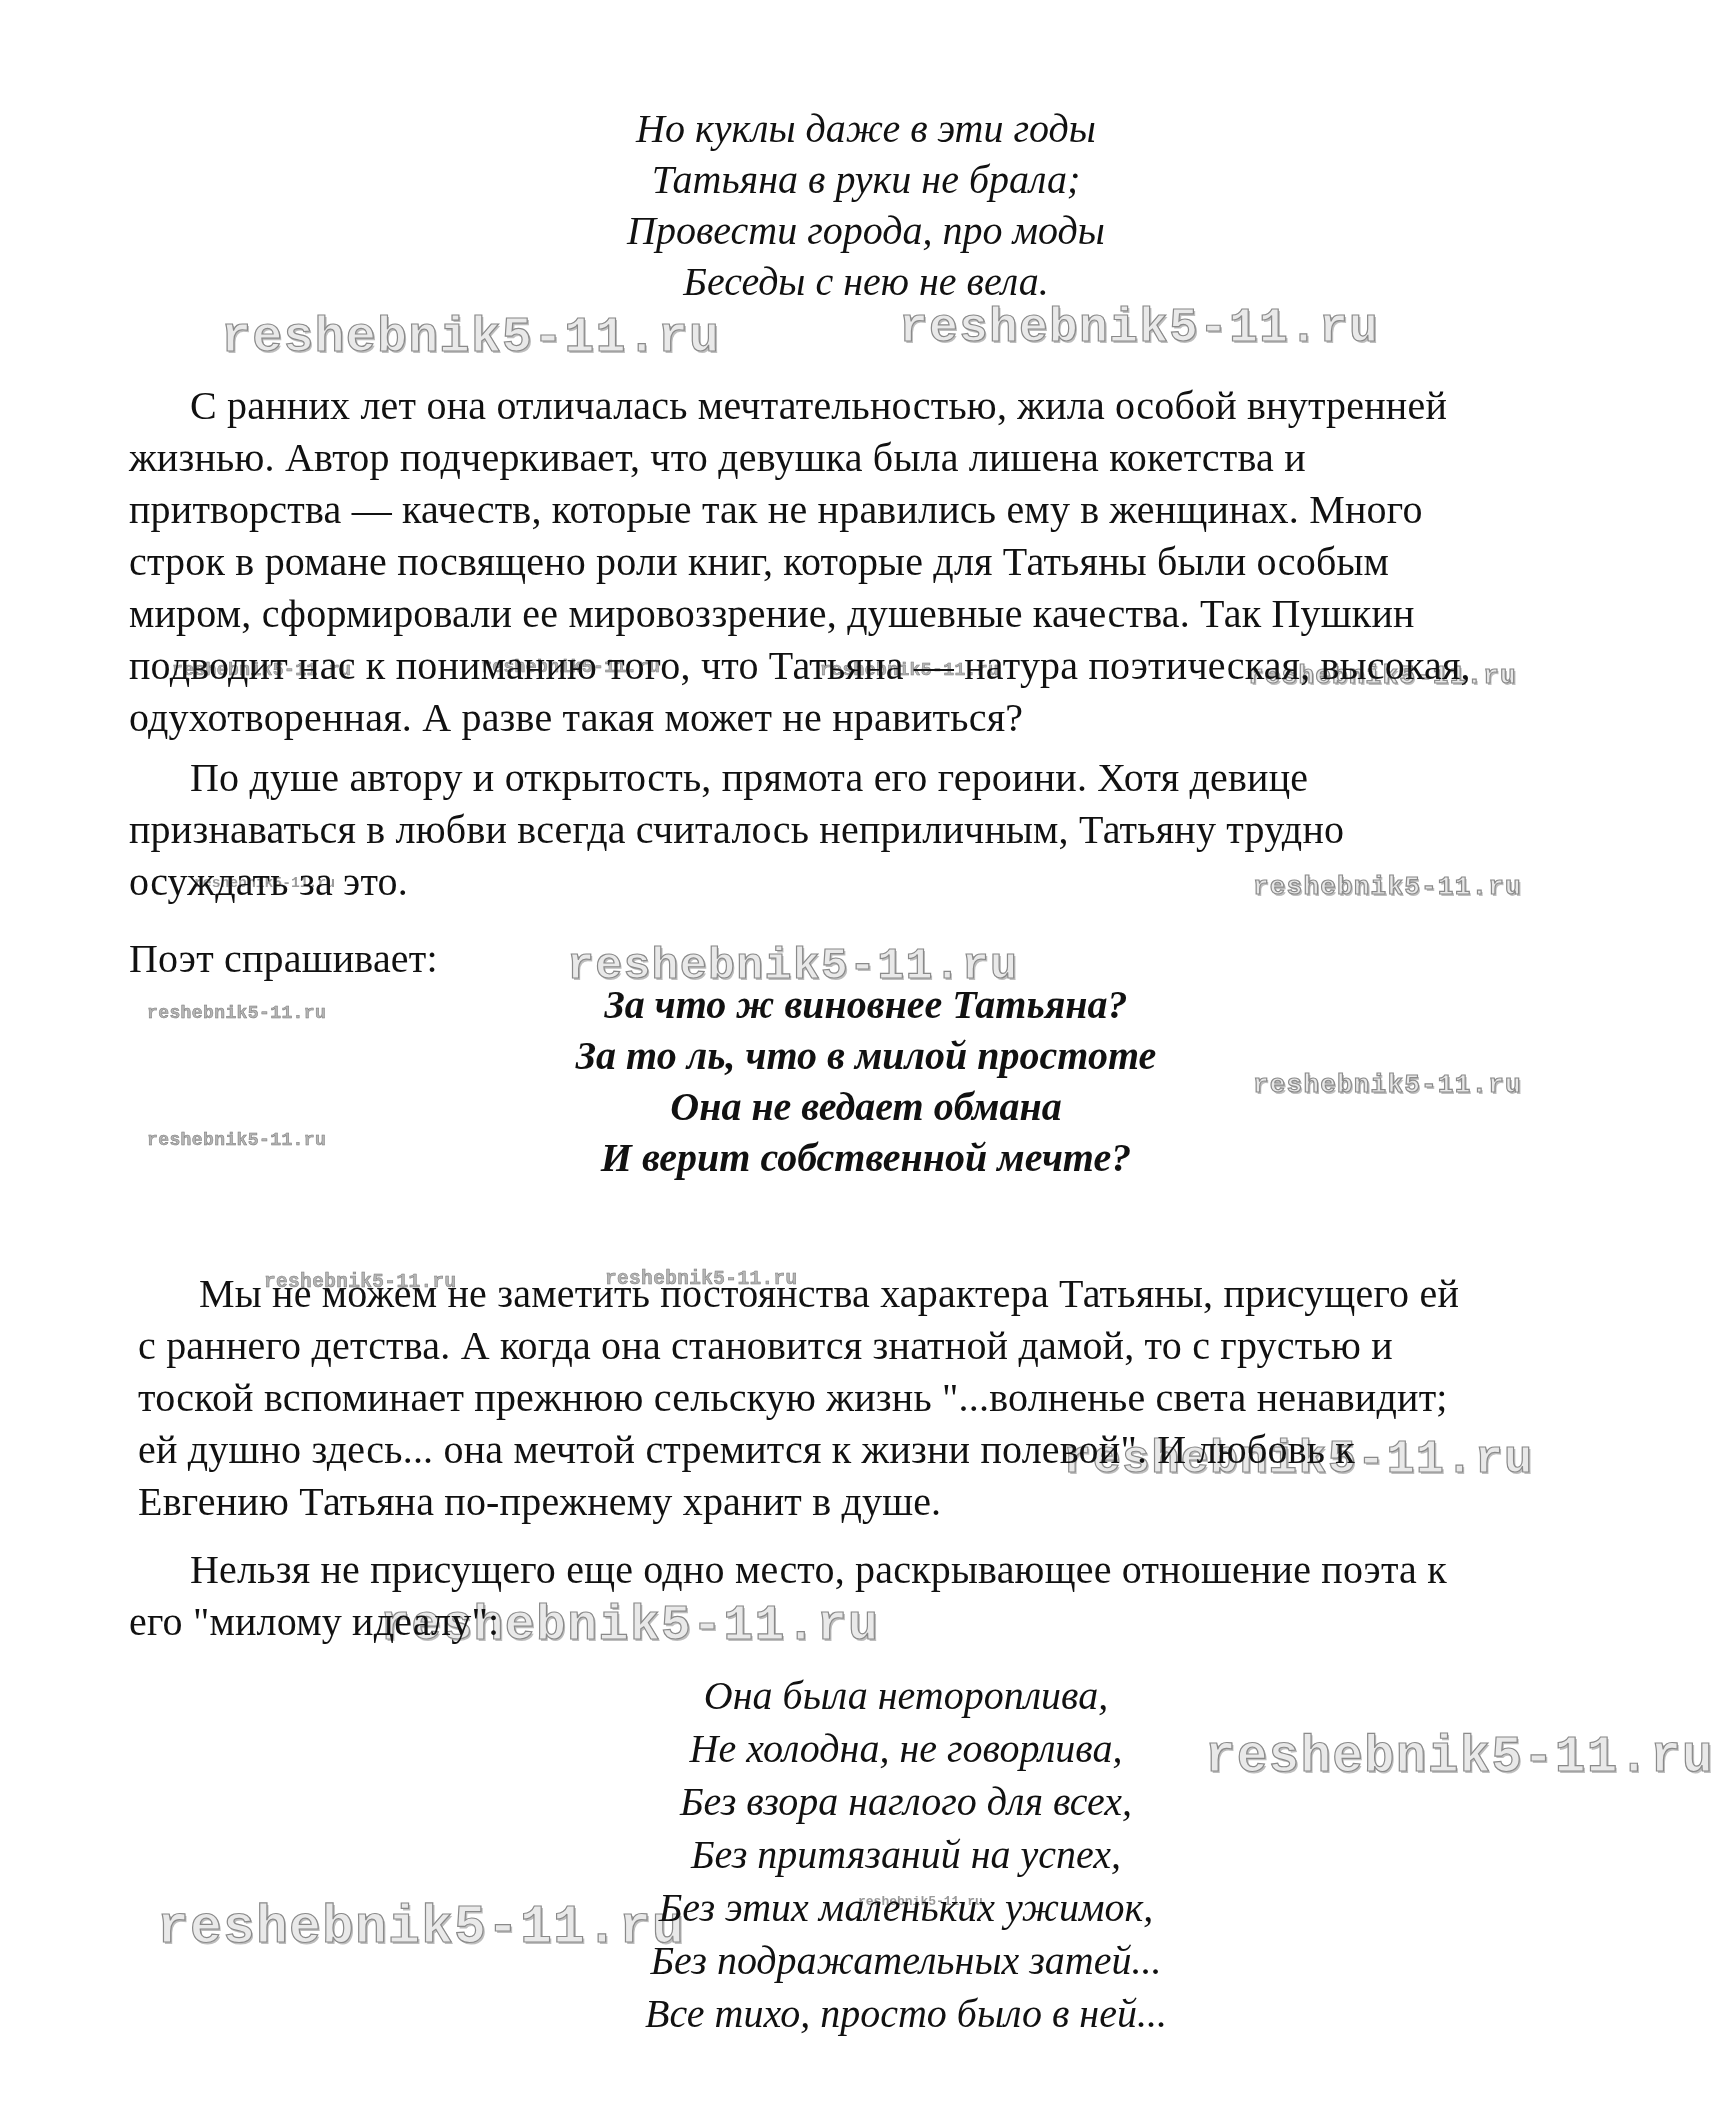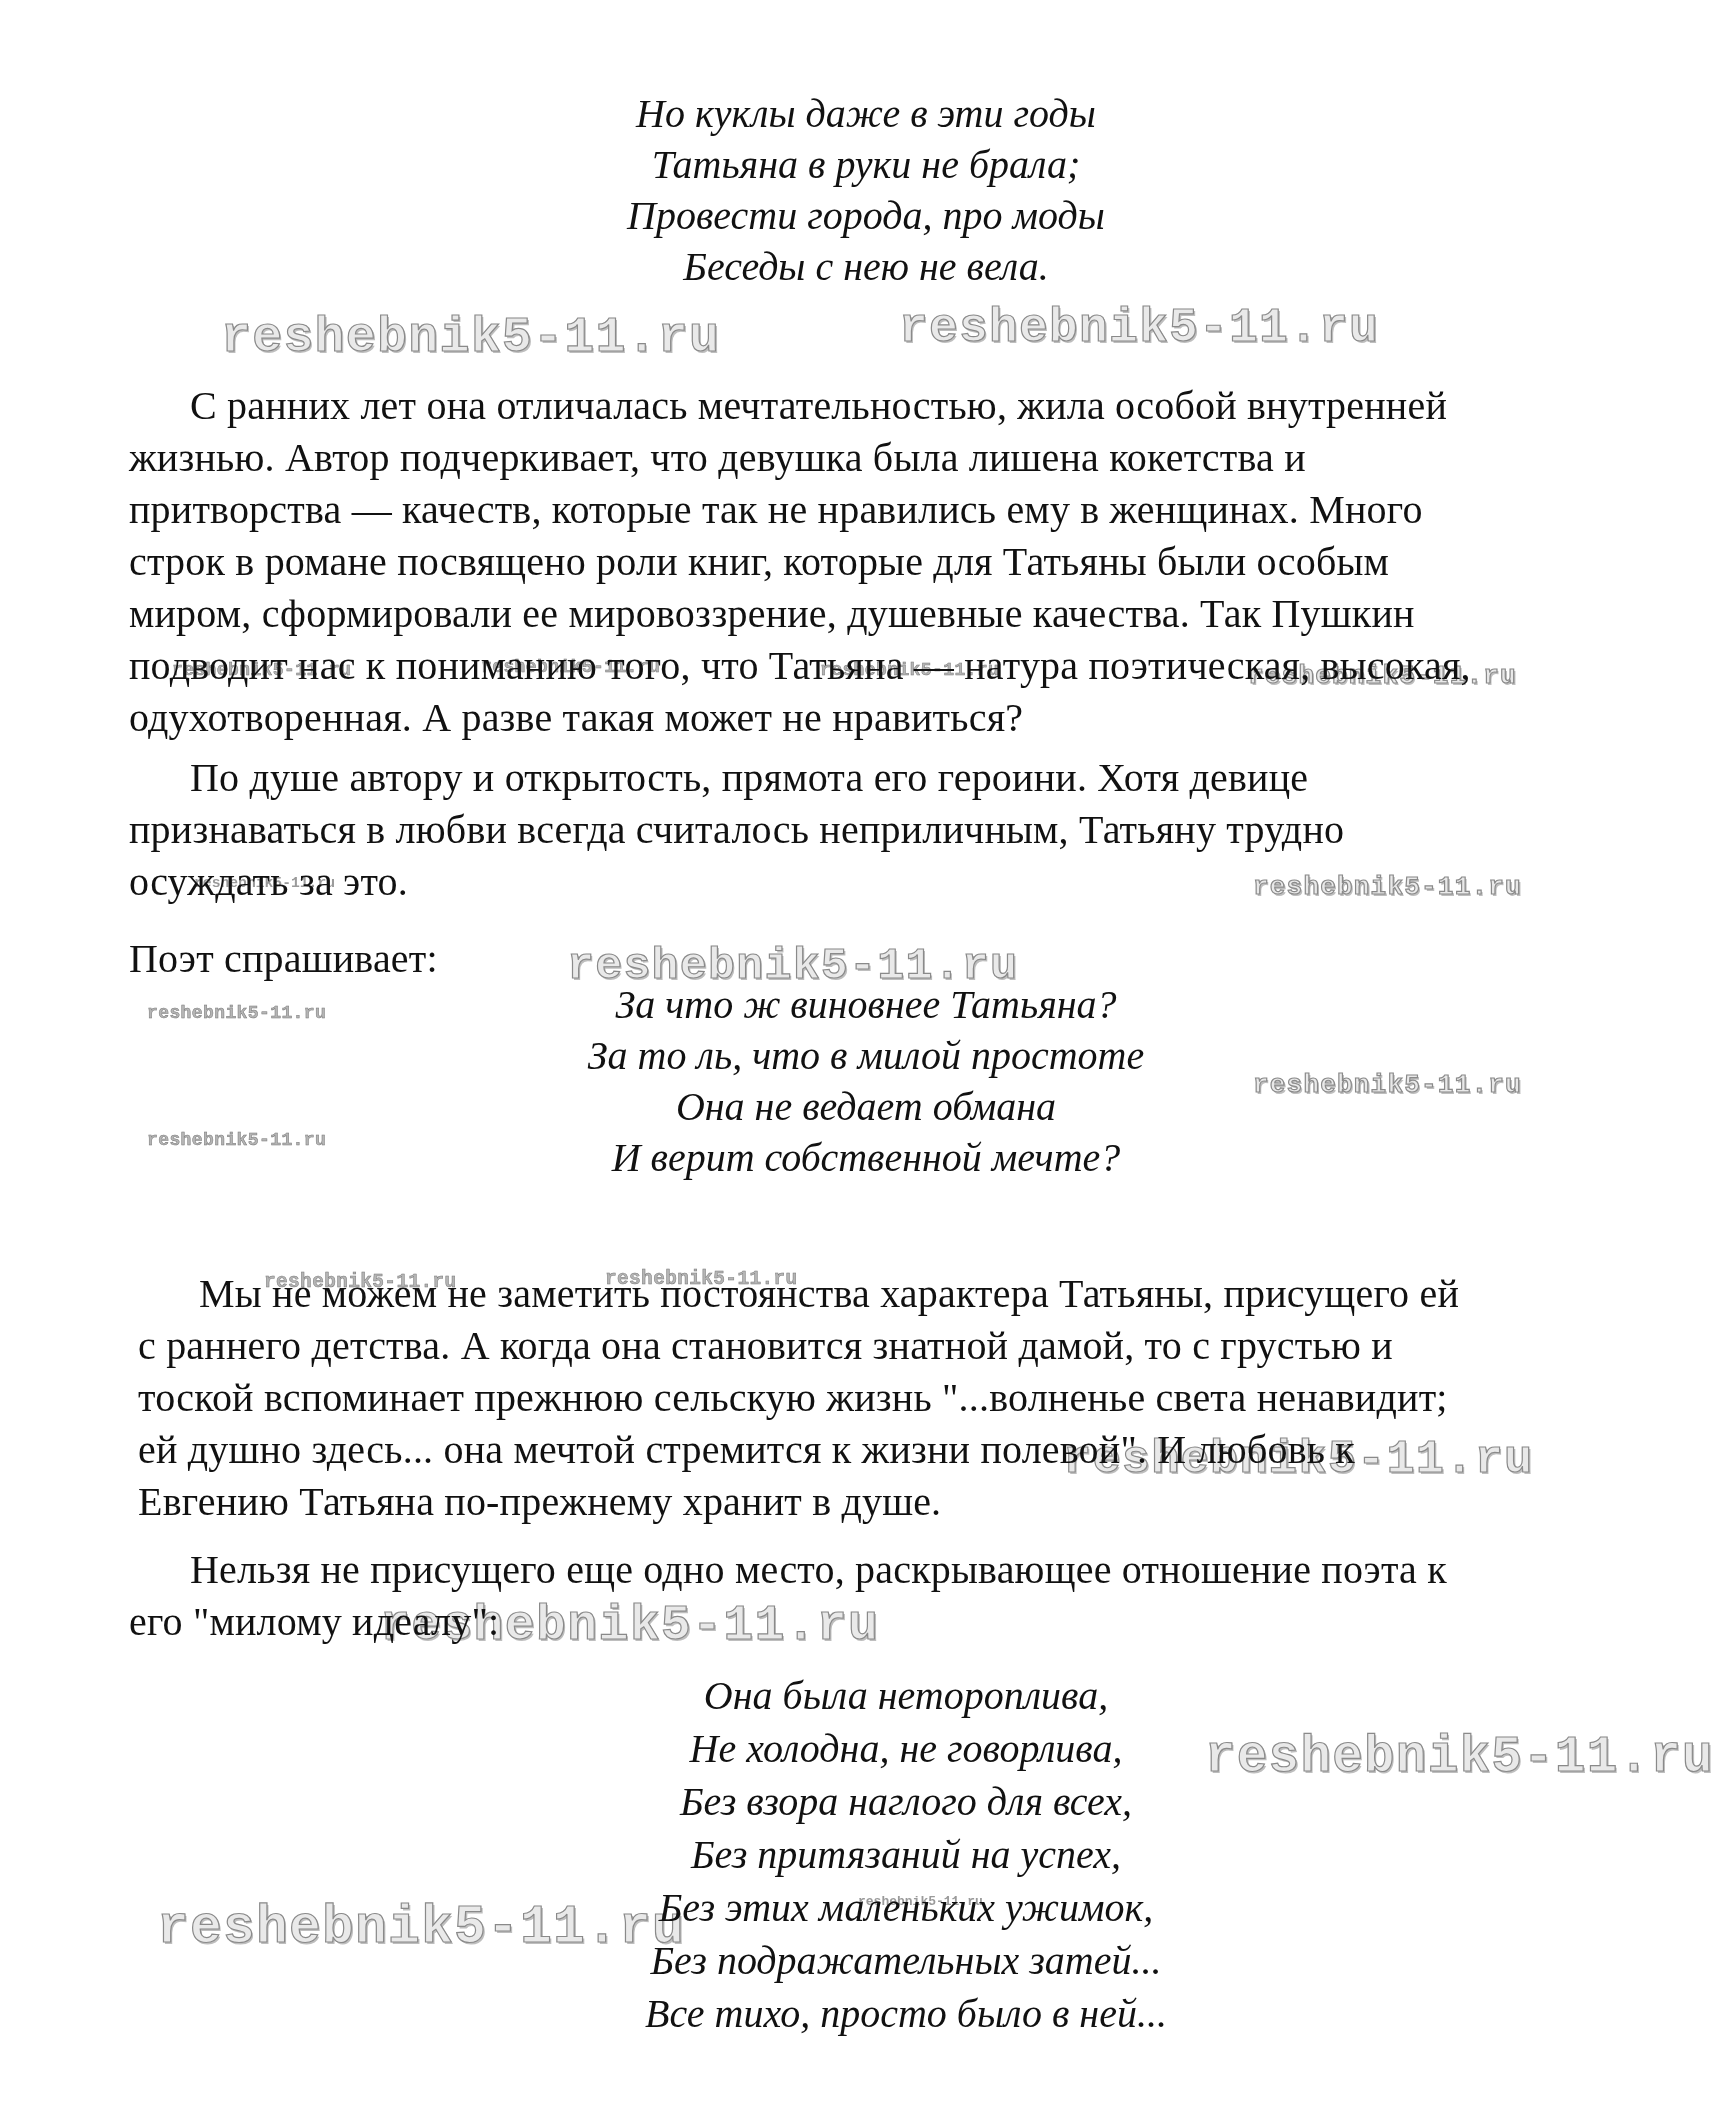--- a/index.html
+++ b/index.html
@@ -75,25 +75,25 @@
   .wm-11 { left: 1253px; top: 1070px; font-size: 26px; }
   .wm-12 { left: 147px;  top: 1130px; font-size: 18px; }
   .wm-13 { left: 264px;  top: 1271px; font-size: 19.4px; }
   .wm-14 { left: 605px;  top: 1268px; font-size: 19.4px; }
   .wm-15 { left: 1063px; top: 1433px; font-size: 47px; }
   .wm-16 { left: 380px;  top: 1597px; font-size: 50px; }
   .wm-17 { left: 1205px; top: 1729px; font-size: 51px; }
   .wm-18 { left: 858px; top: 1894px; font-size: 13px; }
   .wm-19 { left: 157px;  top: 1898px; font-size: 53px; }
   
-  .verse-1 { top: 88px; }
+  .verse-1 { top: 103px; }
   .para-1  { left: 129px; top: 351px;  width: 1576px; }
   .para-2  { left: 129px; top: 723px;  width: 1576px; }
   .poet-line { left: 129px; top: 933px; width: 1576px; }
-  .verse-2 { top: 979px; }
+  .verse-2 { top: 979px; font-weight: bold; }
   .para-3  { left: 138px; top: 1239px; width: 1576px; }
   .para-4  { left: 129px; top: 1515px; width: 1576px; }
   .verse-3 { top: 1669px; }
 </style>
 </head>
 <body>
 
 <div class="page">
 
   <span class="wm wm-1">reshebnik5-11.ru</span>

